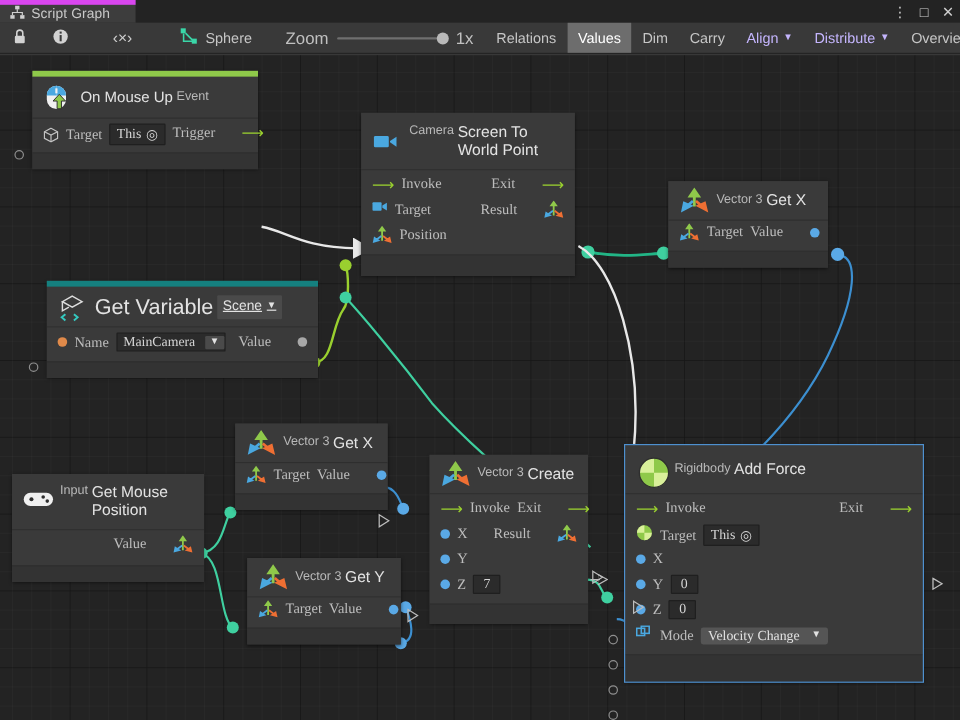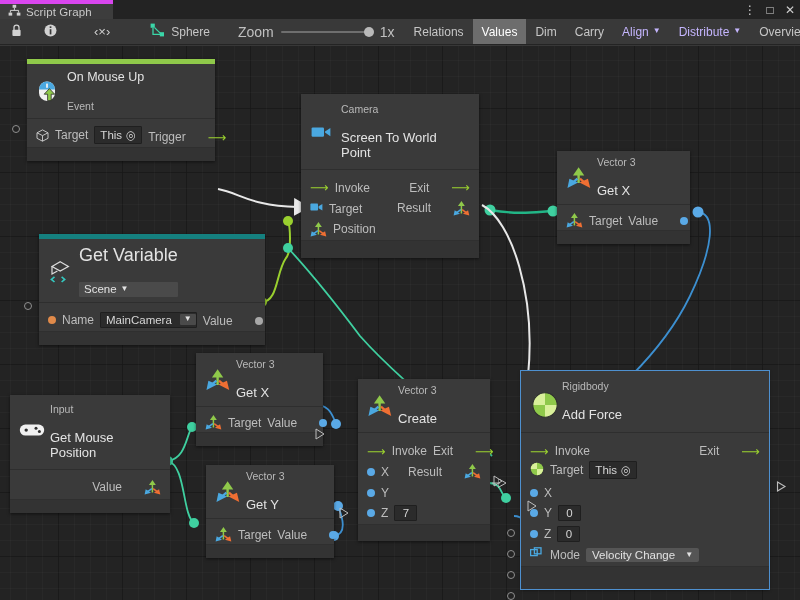--- a/index.html
+++ b/index.html
@@ -47,26 +47,26 @@
   }
   #wires{position:absolute;left:0;top:0;width:800px;height:554px;pointer-events:none;}
 
   
   .node{position:absolute;background:#3a3a3a;box-shadow:0 1px 3px rgba(0,0,0,.55);}
   .node.selected{outline:1px solid #4e90cf;outline-offset:0;}
   .accent{height:5px;width:100%;}
   .nhead{display:flex;align-items:center;gap:9px;padding:6px 10px 6px 9px;background:#3a3a3a;
          border-bottom:1px solid #2e2e2e;}
   .nicon{width:22px;height:22px;flex:0 0 22px;position:relative;}
-  .ntitles{display:flex;flex-direction:column;gap:16px;line-height:1.15;}
+  .ntitles{display:flex;gap:3px;line-height:1.15;}
   .nsub{font-size:10.5px;color:#b9b9b9;}
   .nmain{font-size:13px;color:#e3e3e3;}
   .nbody{padding:4px 0 3px 0;background:#3a3a3a;}
   .nfoot{height:13px;background:#333333;border-top:1px solid #2f2f2f;}
-  .prow{display:flex;align-items:flex-end;height:21px;padding:0 9px;gap:6px;font-size:12px;color:#bdbdbd;}
+  .prow{display:flex;align-items:flex-start;height:21px;padding:0 9px;gap:6px;font-size:12px;color:#bdbdbd;font-family:Liberation Serif, serif;}
   .prow .left{display:flex;align-items:center;gap:6px;}
   .prow .right{display:flex;align-items:center;gap:22px;margin-left:auto;}
   .pfield{background:#2b2b2b;border:1px solid #1f1f1f;color:#d6d6d6;font-size:11.5px;
           padding:1px 5px;border-radius:1px;display:inline-flex;align-items:center;gap:4px;}
   .pfield.num{min-width:13px;justify-content:center;padding:1px 4px;}
   .pdrop{background:#555555;color:#e2e2e2;font-size:11.5px;padding:1px 6px;border-radius:2px;
          display:inline-flex;align-items:center;gap:6px;}
   .pdropsm{background:#4a4a4a;color:#e2e2e2;font-size:11.5px;padding:1px 5px;border-radius:1px;
            display:inline-flex;align-items:center;}
   .ctrl-arrow{color:#9ad02f;font-size:13px;line-height:1;}
@@ -271,21 +271,21 @@
         <span class="nicon">
           <svg width="24" height="24" viewBox="0 0 24 24">
             <path d="M12.2 1.8 L20.4 6.4 L12.2 11 L4 6.4 z" fill="none" stroke="#dcdcdc" stroke-width="1.2"></path>
             <path d="M4 6.4 V14 L9.4 10.9" fill="none" stroke="#dcdcdc" stroke-width="1.2"></path>
             <path d="M6.5 16.8 L3.4 19.4 L6.5 22" fill="none" stroke="#34c9c0" stroke-width="1.6"></path>
             <path d="M13.6 16.8 L16.7 19.4 L13.6 22" fill="none" stroke="#34c9c0" stroke-width="1.6"></path>
           </svg>
         </span>
         <span class="ntitles">
           <span class="nmain" style="font-size:18px;">Get Variable</span>
-          <span class="pdropsm" style="margin-top:0;">
+          <span class="pdropsm" style="margin-top:0;text-decoration:underline;">
             <span>Scene</span>
             <span class="caret">▼</span>
           </span>
         </span>
       </div>
       <div class="nbody">
         <div class="prow">
           <span class="left">
             <span class="dot orange"></span>
             <span>Name</span>

